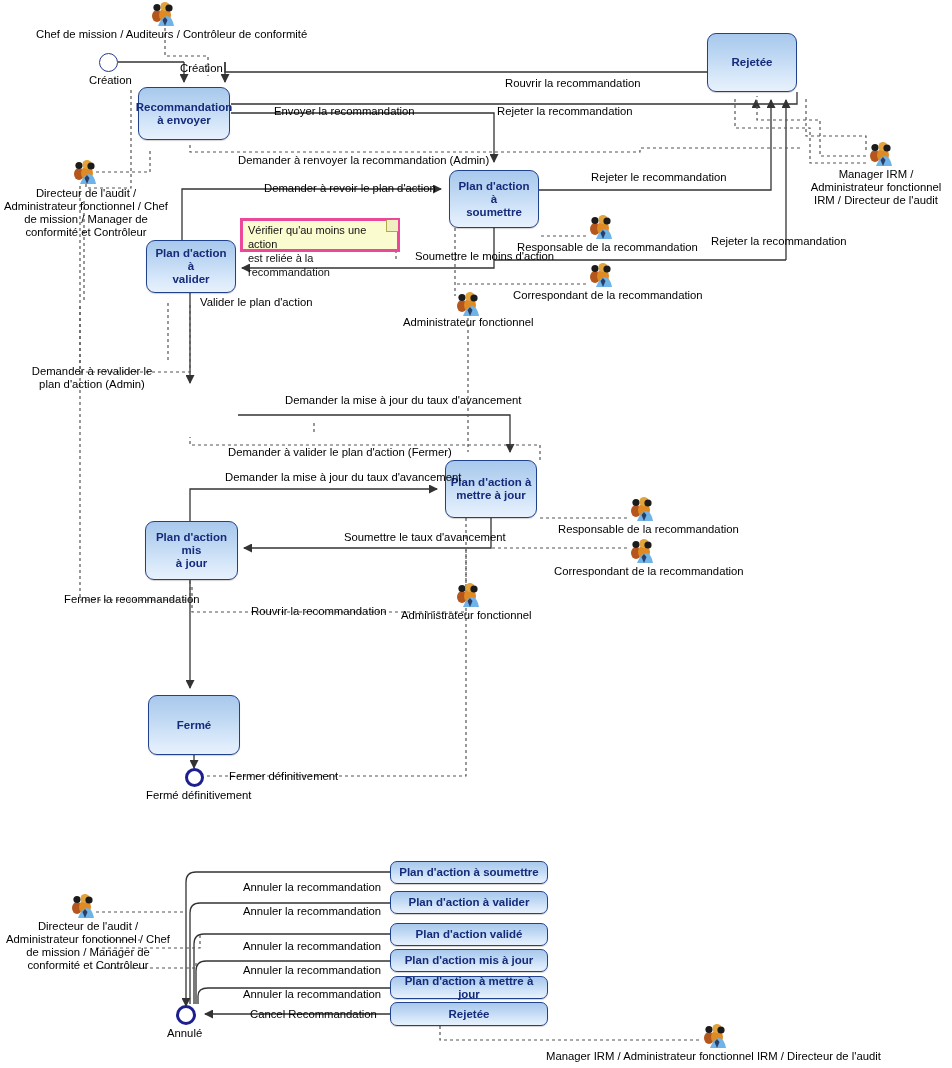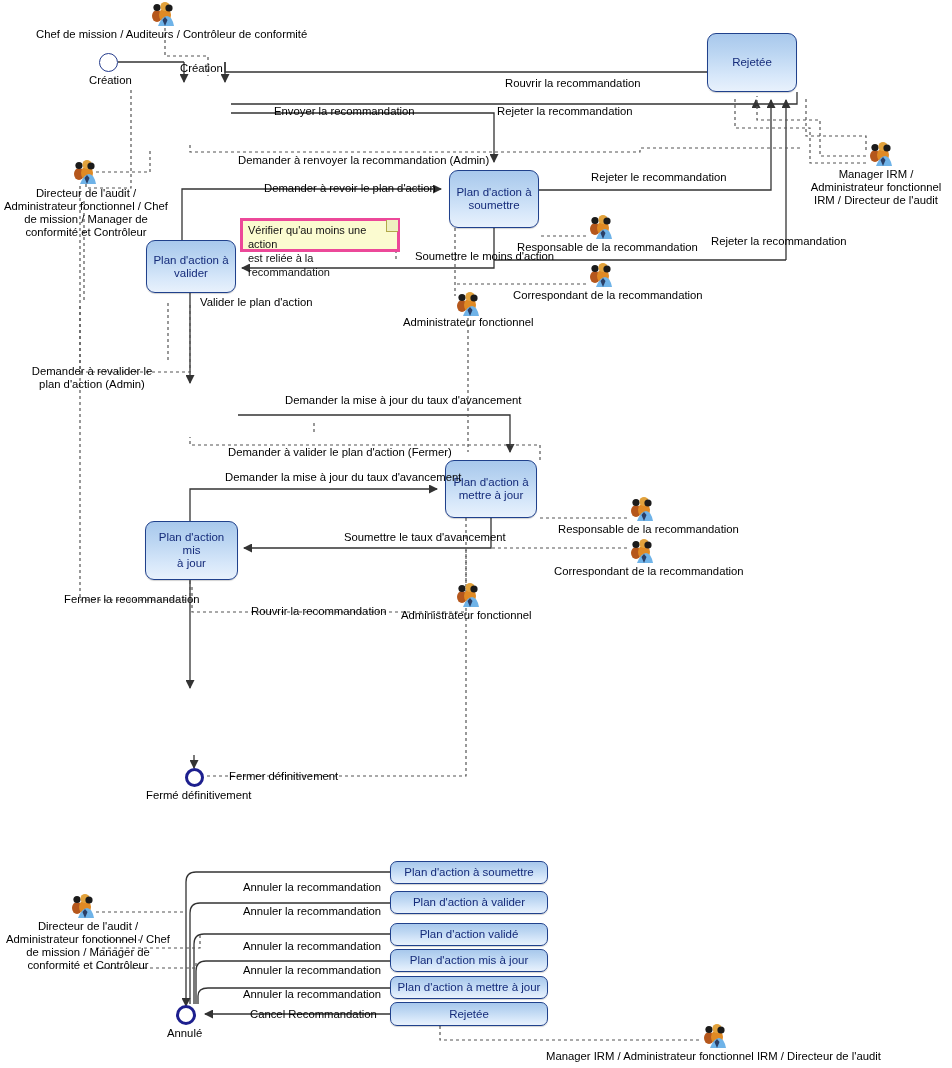--- a/index.html
+++ b/index.html
@@ -35,20 +35,21 @@
     background: linear-gradient(to bottom, #a8c8ec 0%, #bcd6f2 35%, #d8e8fa 75%, #e8f1fc 100%);
     color: #152b7a;
     font-size: 11.5px;
     line-height: 13px;
     text-align: center;
     display: flex;
     align-items: center;
     justify-content: center;
     padding: 2px 4px;
     box-shadow: 0 1px 1px rgba(0,0,0,0.18);
+    font-weight: bold;
   }
   .state.small {
     border-radius: 7px;
     font-size: 11.5px;
   }
   
   .circ {
     position: absolute;
     box-sizing: border-box;
     border-radius: 50%;
@@ -210,20 +211,24 @@
     </g>
     <g stroke="#555555" stroke-width="1.2" fill="none" stroke-dasharray="3,3">
       <path d="M96,912 L186,912"></path>
       <path d="M96,940 L140,940"></path>
       <path d="M96,948 L200,948 L200,934"></path>
       <path d="M96,968 L196,968 L196,962"></path>
       <path d="M440,1020 L440,1040 L700,1040"></path>
     </g>
   </svg>
 
+  <div class="state" style="left:138px; top:87px; width:92px; height:53px;">
+    <span style="white-space:pre-line">Recommandation
+à envoyer</span>
+  </div>
 
   <div class="state" style="left:707px; top:33px; width:90px; height:59px;">
     <span style="white-space:pre-line">Rejetée</span>
   </div>
 
   <div class="state" style="left:449px; top:170px; width:90px; height:58px;">
     <span style="white-space:pre-line">Plan d'action à
 soumettre</span>
   </div>
 
@@ -236,20 +241,23 @@
   <div class="state" style="left:445px; top:460px; width:92px; height:58px;">
     <span style="white-space:pre-line">Plan d'action à
 mettre à jour</span>
   </div>
 
   <div class="state" style="left:145px; top:521px; width:93px; height:59px;">
     <span style="white-space:pre-line">Plan d'action mis
 à jour</span>
   </div>
 
+  <div class="state" style="left:148px; top:695px; width:92px; height:60px;">
+    <span style="white-space:pre-line">Fermé</span>
+  </div>
 
   <div class="circ start" style="left:99px; top:53px; width:19px; height:19px;"></div>
   <div class="lbl" style="left:89px; top:74px;">Création</div>
 
   <div class="circ end" style="left:185px; top:768px; width:19px; height:19px;"></div>
   <div class="lbl" style="left:146px; top:789px;">Fermé définitivement</div>
 
   <div class="note" style="left:240px; top:218px; width:160px; height:34px;">
     <span style="white-space:pre-line">Vérifier qu'au moins une action
 est reliée à la recommandation</span>

